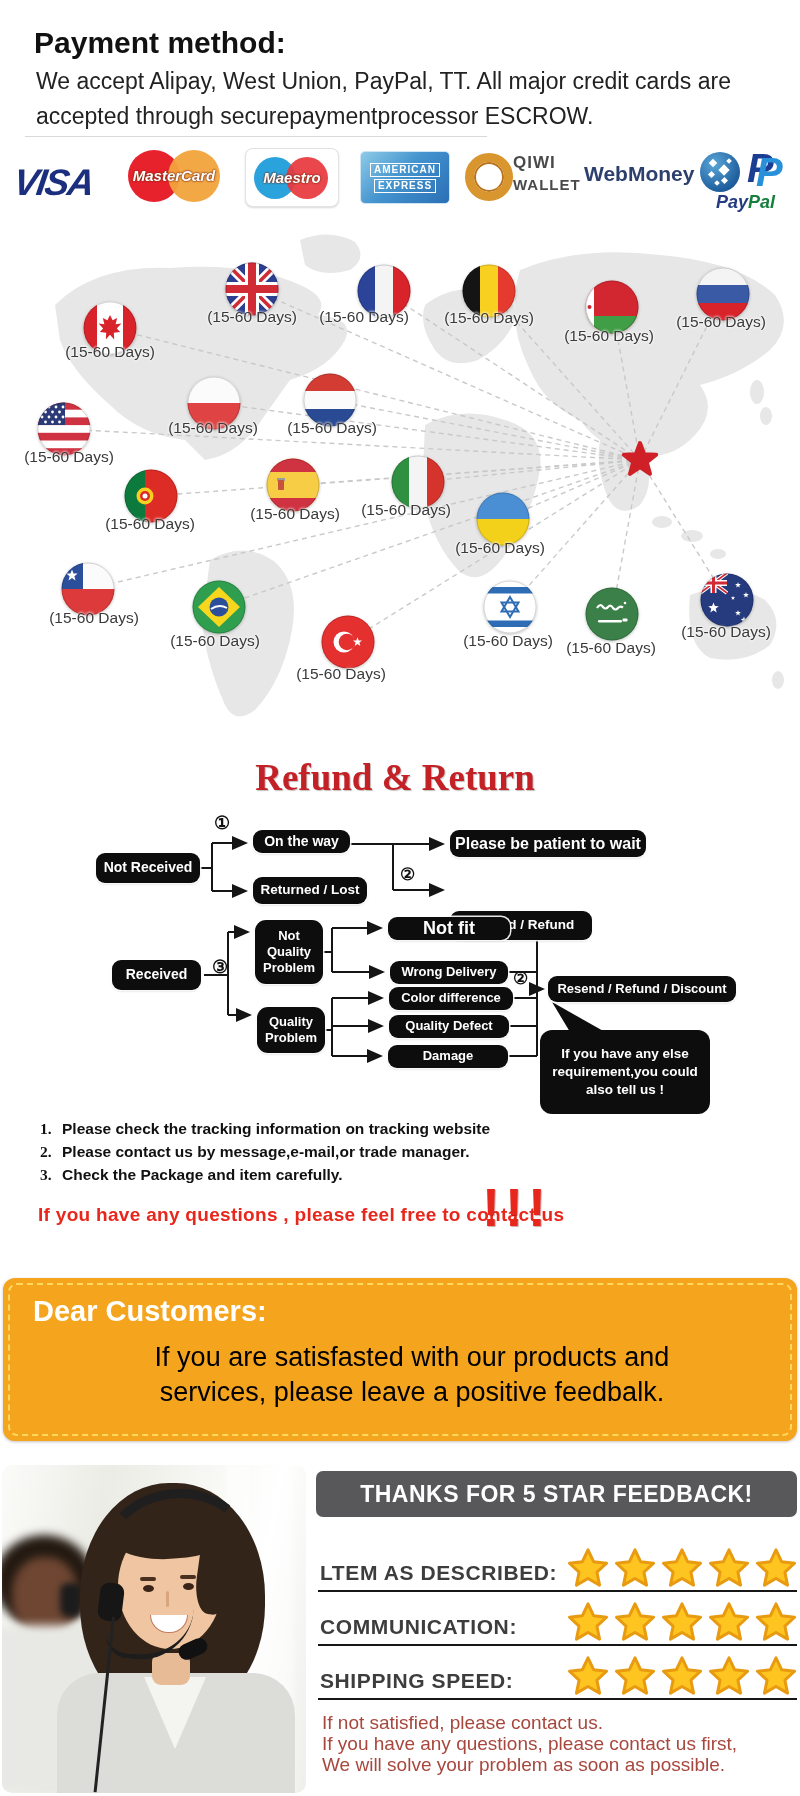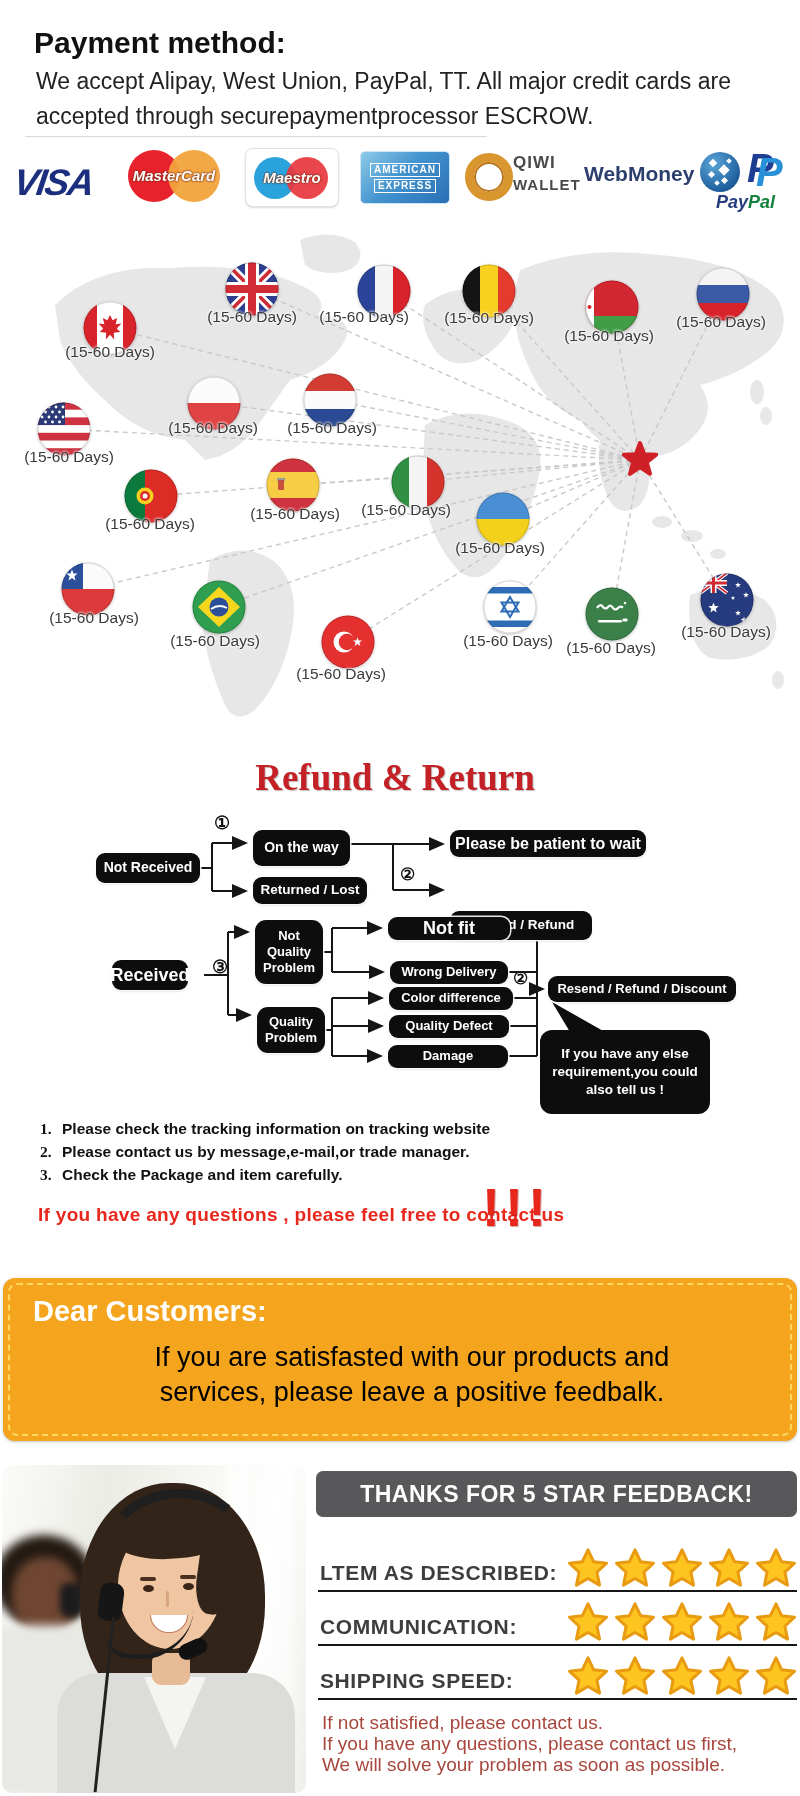--- a/index.html
+++ b/index.html
@@ -530,27 +530,27 @@
       <path d="M513 188 H537" stroke="#151515" stroke-width="2" fill="none"></path>
       <path d="M509 216 H537" stroke="#151515" stroke-width="2" fill="none"></path>
       <path d="M508 246 H537" stroke="#151515" stroke-width="2" fill="none"></path>
  <path d="M537 118 V246" stroke="#151515" stroke-width="2" fill="none"></path>
       <path d="M537 179 H543" stroke="#151515" stroke-width="2" fill="none" marker-end="url(#arw)"></path>
  <polygon points="570,222 605,222 552,192" fill="#0d0d0d"></polygon>
     </svg>
 
   <div class="fbox" style="left:96px;top:853px;width:104px;height:30px;font-size:14px;">Not Received</div>
   <span class="fnum" style="left:214px;top:812px;">①</span>
-  <div class="fbox" style="left:253px;top:830px;width:97px;height:36px;font-size:14px;">On the way</div>
+  <div class="fbox" style="left:253px;top:830px;width:97px;height:23px;font-size:14px;">On the way</div>
   <div class="fbox" style="left:253px;top:877px;width:114px;height:27px;font-size:13.5px;">Returned / Lost</div>
   <div class="fbox" style="left:450px;top:830px;width:196px;height:27px;font-size:16px;">Please be patient to wait</div>
   <span class="fnum" style="left:400px;top:864px;font-size:17px;">②</span>
   <div class="fbox" style="left:450px;top:911px;width:142px;height:29px;font-size:13.5px;">Resend / Refund</div>
 
-  <div class="fbox" style="left:112px;top:960px;width:76px;height:30px;font-size:18px;">Received</div>
+  <div class="fbox" style="left:112px;top:960px;width:89px;height:30px;font-size:14px;">Received</div>
   <span class="fnum" style="left:212px;top:956px;">③</span>
   <div class="fbox pre" style="left:255px;top:920px;width:68px;height:64px;font-size:13px;border-radius:11px;">Not
 Quality
 Problem</div>
   <div class="fbox pre" style="left:257px;top:1007px;width:68px;height:46px;font-size:13px;border-radius:11px;">Quality
 Problem</div>
   <div class="fbox" style="left:388px;top:917px;width:122px;height:23px;font-size:18px;">Not fit</div>
   <div class="fbox" style="left:390px;top:961px;width:118px;height:23px;font-size:13px;">Wrong Delivery</div>
   <div class="fbox" style="left:389px;top:987px;width:124px;height:23px;font-size:13px;">Color difference</div>
   <div class="fbox" style="left:389px;top:1015px;width:120px;height:23px;font-size:13px;">Quality Defect</div>

